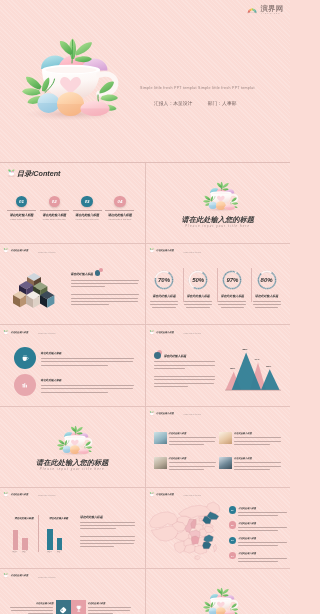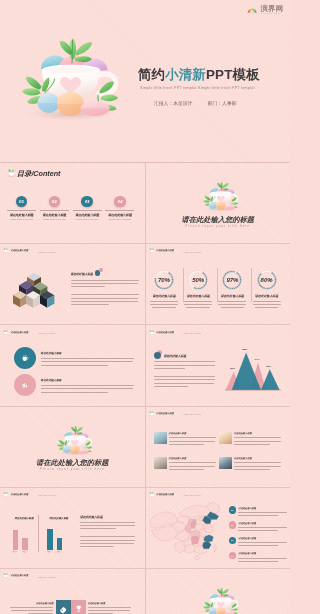--- a/index.html
+++ b/index.html
@@ -261,21 +261,20 @@
         <path d="M20 7 a13 13 0 0 1 5 3 l-4 5 a7 7 0 0 0-3-2z" fill="#3bb878"></path>
         <path d="M25 10 a13 13 0 0 1 4 9 l-6 0 a7 7 0 0 0-2-4z" fill="#2a9d8f"></path>
         <path d="M0 20 q15 -5 30 0" stroke="#9d8f8d" stroke-width="1.6" fill="none" opacity=".5"></path>
       </svg>
       <div class="logo-text">
         <div class="logo-cn">演界网</div>
         <div class="logo-en">Y A N J I E . C O M</div>
       </div>
     </div>
 
-    <div class="hero-title"><span>简约</span><span class="accent">小清新</span><span>PPT模板</span></div>
     <div class="hero-sub">Simple little fresh PPT templat Simple little fresh PPT templat</div>
     <div class="hero-meta">
       <span>汇报人：木呈设计</span>
       <span>部门：人事部</span>
     </div>
     <div class="hero-sep"></div>
   </div>
   <div class="grid">
 
     <div class="row">

